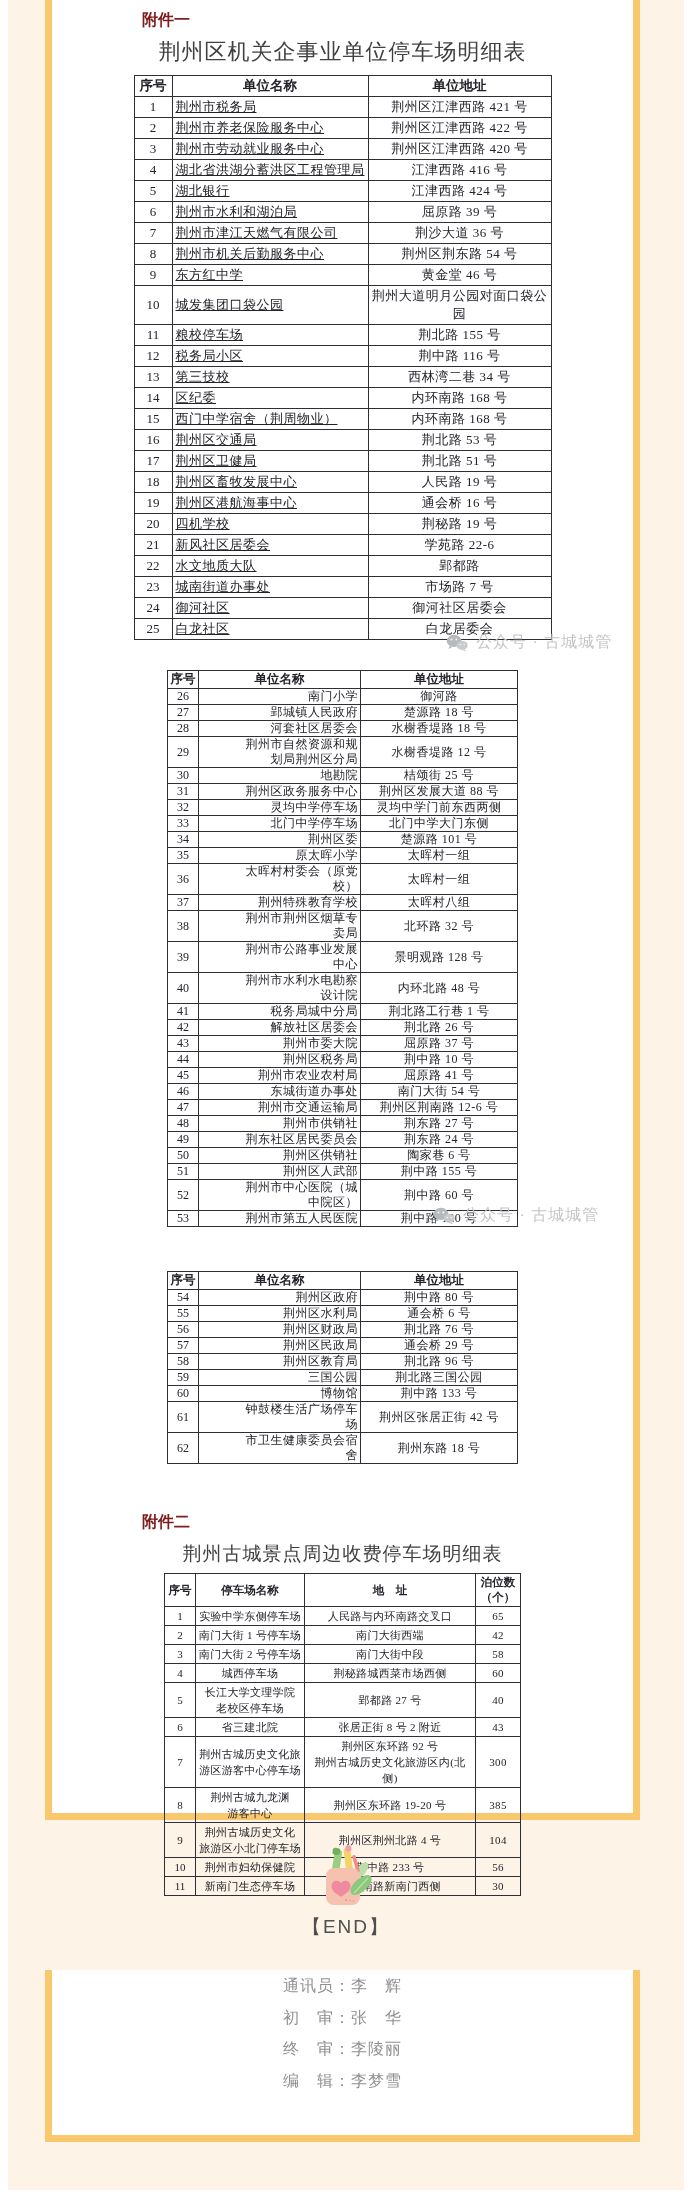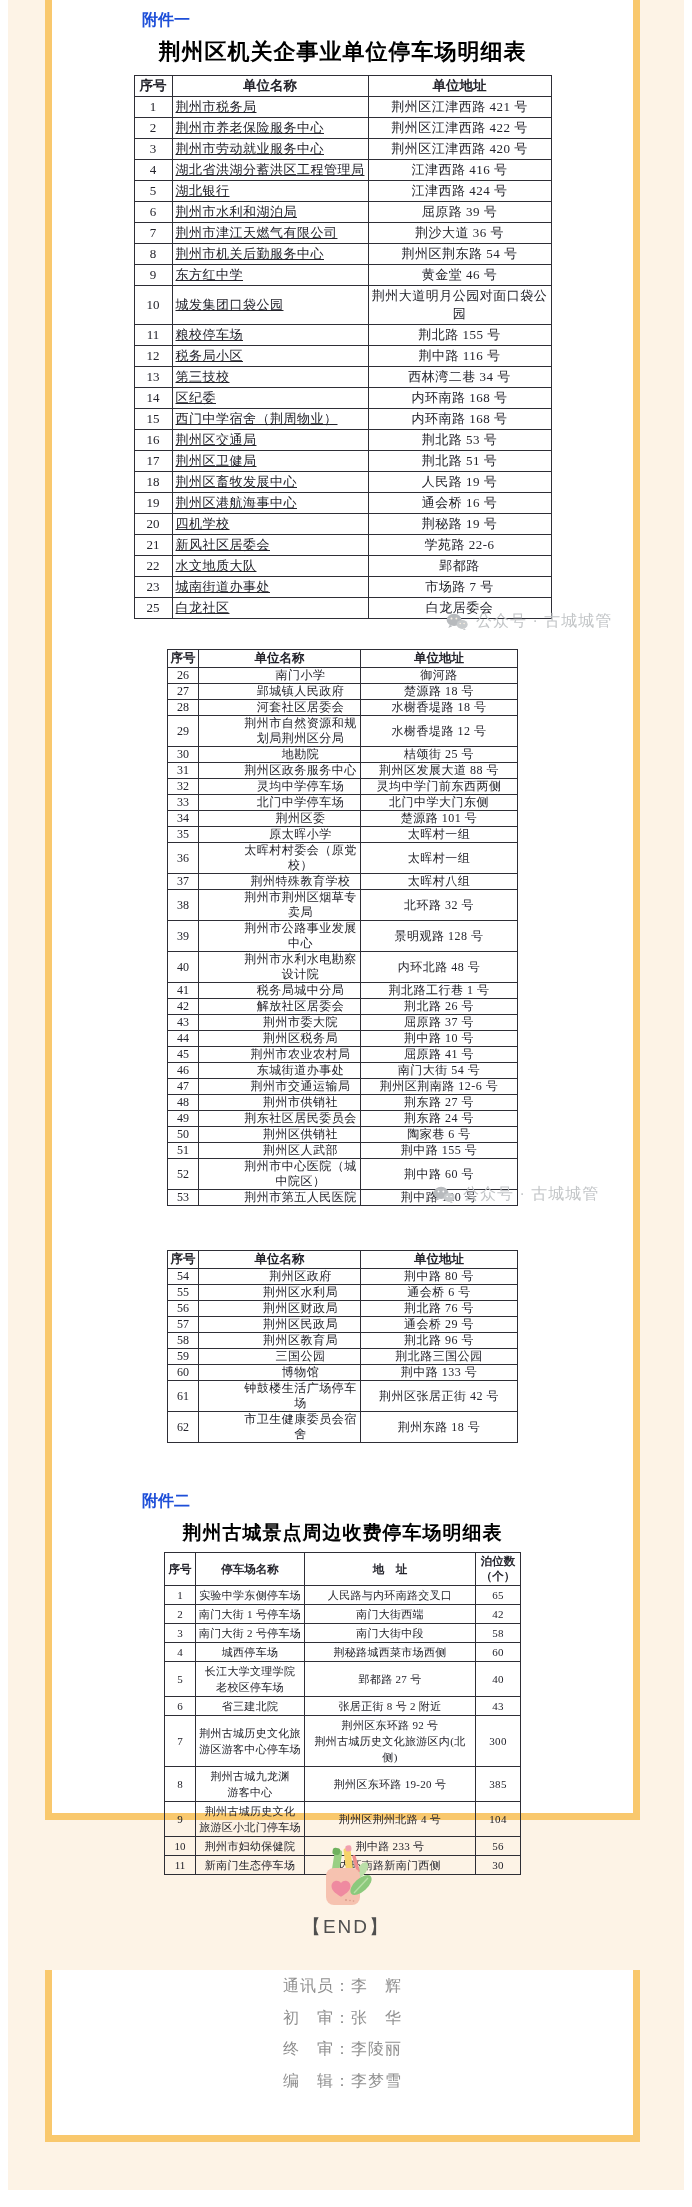--- a/index.html
+++ b/index.html
@@ -4,43 +4,43 @@
 <style>
   html,body{margin:0;padding:0;background:#ffffff;}
   .page{position:relative;width:692px;height:2207px;background:#ffffff;overflow:hidden;
         font-family:"Liberation Serif","DejaVu Serif",serif;color:#23232b;}
   .page-bg{position:absolute;left:8px;top:0;width:676px;height:2190px;background:#fdf3e6;}
   .main-box{position:absolute;left:45px;top:0;width:581px;height:1813px;background:#ffffff;
             border:7px solid #f9c86d;border-top:none;}
   .footer-box{position:absolute;left:45px;top:1970px;width:581px;height:165px;background:#ffffff;
               border:7px solid #f9c86d;border-top:none;text-align:center;}
   .attach-label{margin:10px 0 0 90px;font-family:Liberation Mono, monospace;
-                font-weight:bold;font-size:16px;color:#1d4ed8;}
+                font-weight:bold;font-size:16px;color:#7f1d1d;}
   .attach-label.second{margin-top:48px;}
-  .doc-title{margin:6px 0 0 0;text-align:center;font-weight:bold;color:#000000;letter-spacing:1px;}
+  .doc-title{margin:6px 0 0 0;text-align:center;font-weight:normal;color:#404040;letter-spacing:1px;}
   .doc-title.one{font-size:22px;}
   .doc-title.two{font-size:19px;margin-top:8px;}
   .tblwrap{position:relative;}
   table.tbl{border-collapse:collapse;table-layout:fixed;margin:0 auto;}
   table.tbl th,table.tbl td{border:1px solid #2e2e36;white-space:pre-line;overflow:hidden;
                             vertical-align:middle;}
   table.tbl th{font-family:"Liberation Sans","DejaVu Sans",sans-serif;font-weight:bold;text-align:center;}
   table.tbl td{text-align:center;letter-spacing:0.5px;}
   table.tbl td:first-child{text-align:center;letter-spacing:0;}
   
   table.t1{width:417px;margin-top:8px;}
   table.t1 th{font-size:13.5px;line-height:18px;padding:1px 2px;}
   table.t1 td{font-size:13px;line-height:18px;padding:1px 3px;}
   table.t1 td:nth-child(2){text-align:left;text-decoration:underline;}
   .mt-t1{margin-top:8px;}
   
   table.t23{width:350px;}
   table.t23 th{font-size:12.5px;line-height:15px;padding:1px 2px;}
   table.t23 td{font-size:12px;line-height:15px;padding:0 2px;}
-  table.t23 td:nth-child(2){text-align:center;padding-left:44px;}
+  table.t23 td:nth-child(2){text-align:right;padding-left:44px;}
   .mt-t2{margin-top:30px;}
   .mt-t3{margin-top:44px;}
   
   table.t4{width:356px;margin-top:6px;}
   table.t4 th{font-size:11.5px;line-height:15px;padding:1px 2px;}
   table.t4 td{font-size:11px;line-height:16px;padding:1px 2px;letter-spacing:0.3px;}
   
   .wm{position:absolute;display:flex;align-items:center;gap:8px;color:#c2c5c7;
       font-family:"Liberation Sans","DejaVu Sans",sans-serif;font-size:16px;letter-spacing:1px;
       white-space:nowrap;pointer-events:none;}
@@ -191,20 +191,25 @@
               <td>22</td>
               <td>水文地质大队</td>
               <td>郢都路</td>
             </tr>
             <tr>
               <td>23</td>
               <td>城南街道办事处</td>
               <td>市场路 7 号</td>
             </tr>
             <tr>
+              <td>24</td>
+              <td>御河社区</td>
+              <td>御河社区居委会</td>
+            </tr>
+            <tr>
               <td>25</td>
               <td>白龙社区</td>
               <td>白龙居委会</td>
             </tr>
           </tbody>
       </table>
       <div class="wm wm1">
         <svg width="22" height="17" viewBox="0 0 34 26">
           <ellipse cx="12.5" cy="10.5" rx="11.5" ry="9.3" fill="#b7babd"></ellipse>
           <path d="M6 18 l-2.5 5 l6 -2.8 z" fill="#b7babd"></path>

